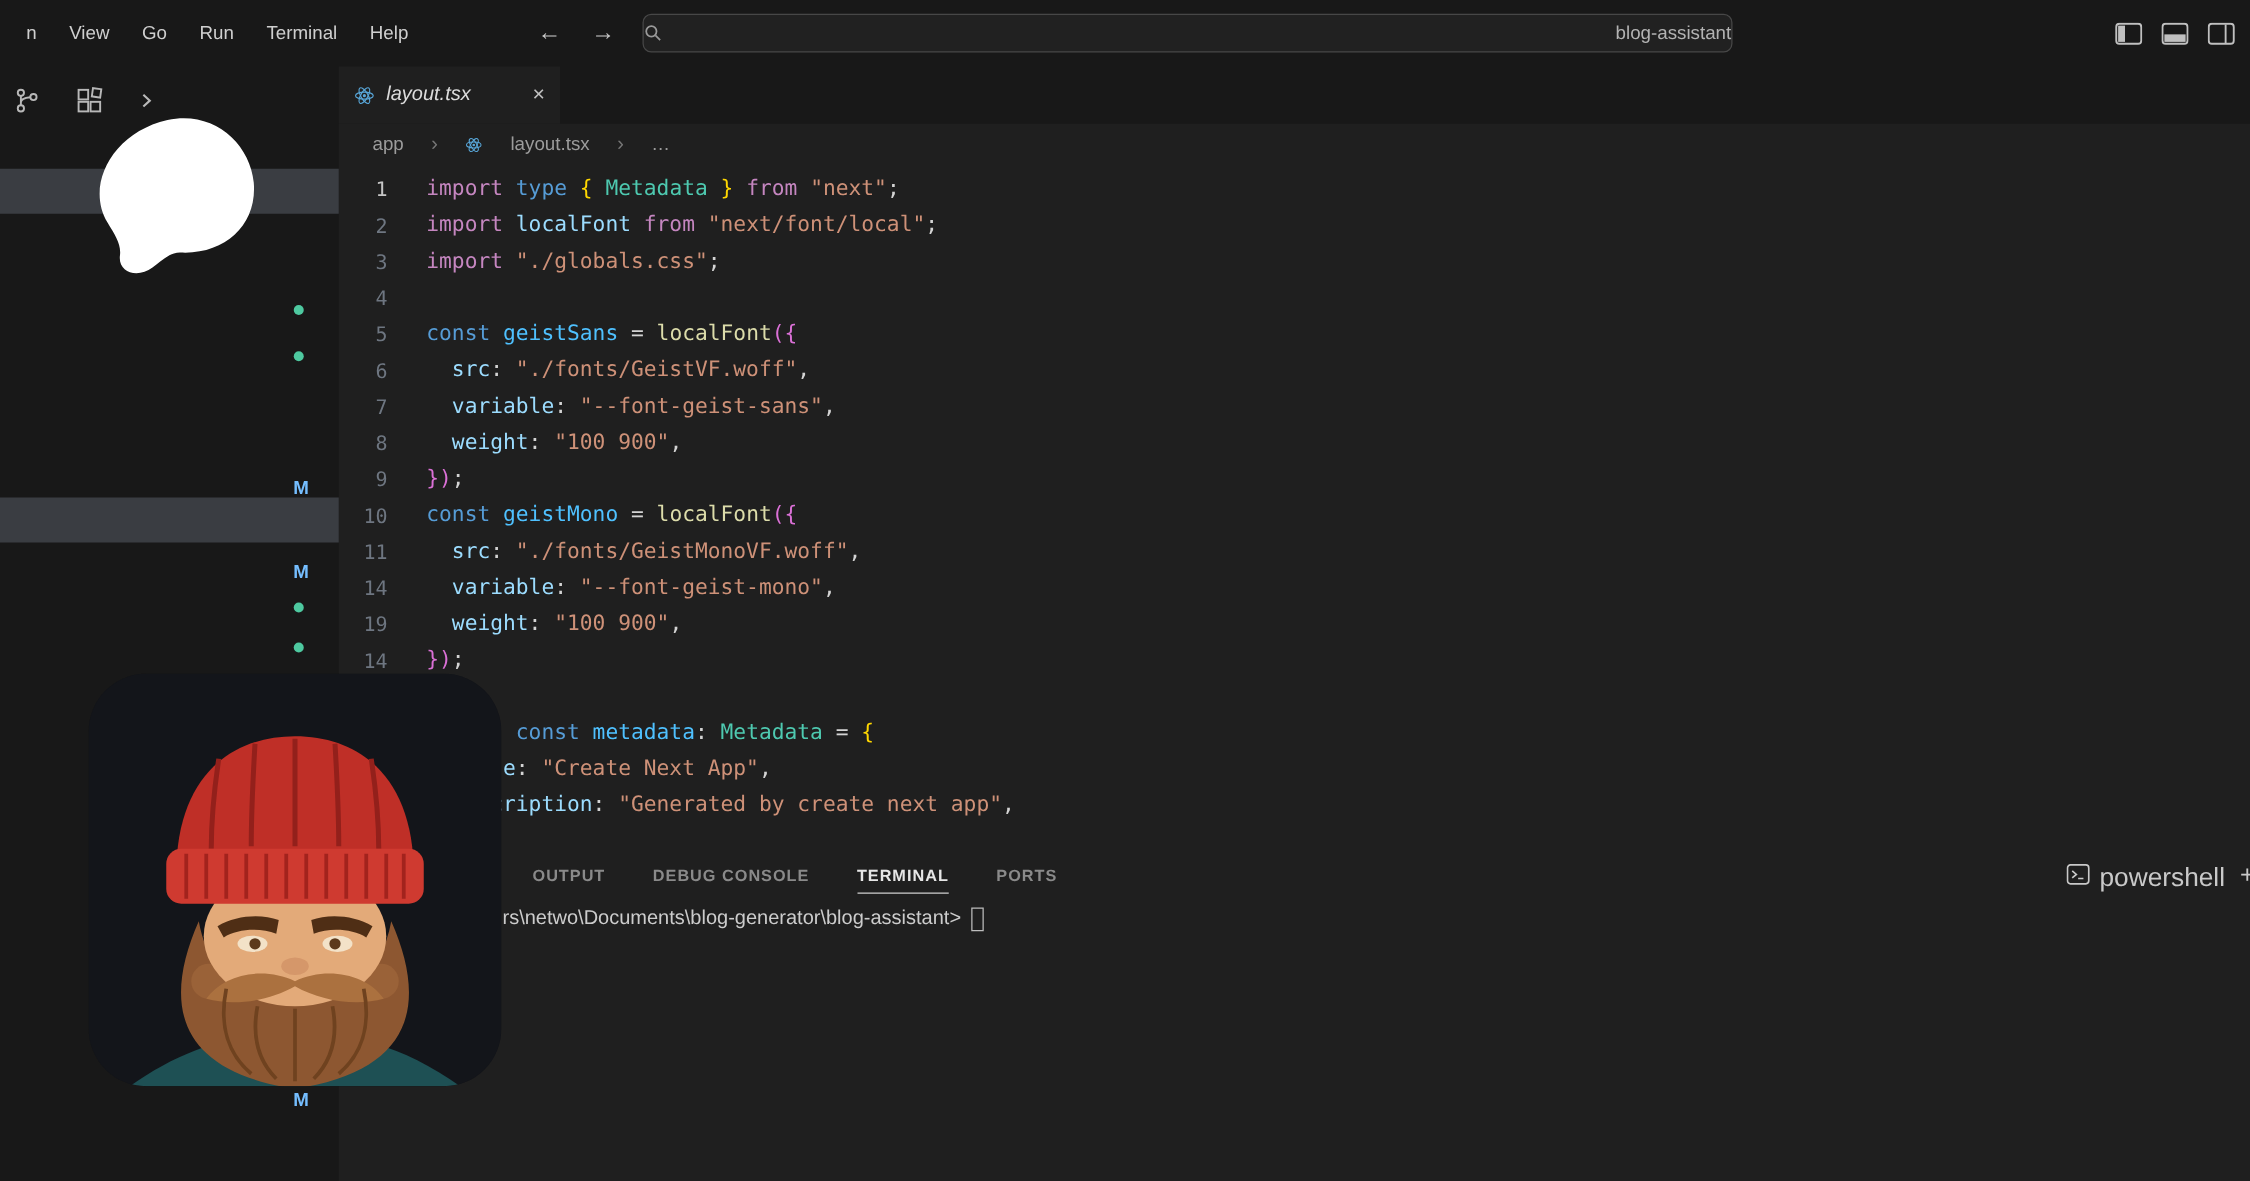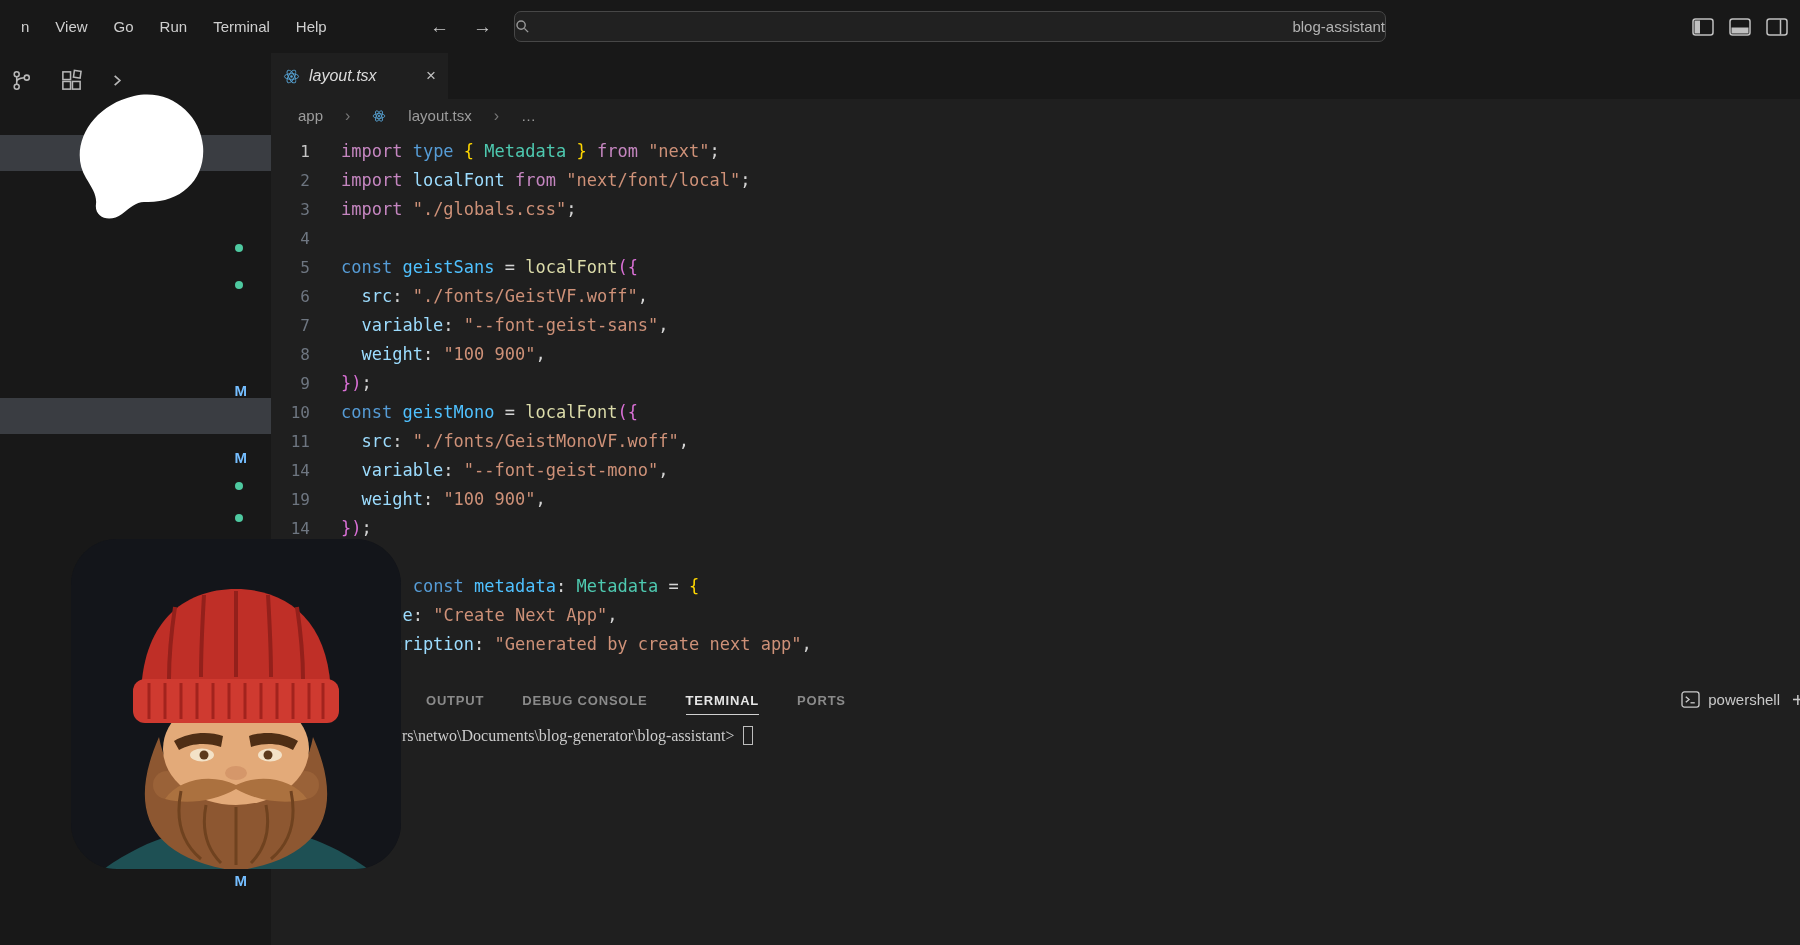--- a/index.html
+++ b/index.html
@@ -45,24 +45,24 @@
   .t-fn{color:#DCDCAA}.t-prop{color:#9CDCFE}.t-str{color:#CE9178}.t-pun{color:#D4D4D4}
   .t-b1{color:#FFD700}.t-b2{color:#DA70D6}
 
   
   .panel{position:absolute;left:0;right:0;top:622px;bottom:0}
   .panel-tabs{display:flex;gap:38px;padding:18px 16px 0 155px;font-size:13px;font-weight:700;
               letter-spacing:.8px;color:#8a8a8a}
   .panel-tab{padding-bottom:6px}
   .panel-tab.active{color:#e6e6e6;border-bottom:1px solid #d0d0d0}
   .shell{position:absolute;right:20px;top:16px;display:flex;align-items:flex-start;gap:8px;
-         font-size:15px;color:#c9c9c9}
+         font-size:21px;color:#c9c9c9}
   .panel-plus{position:absolute;left:1521px;top:14px;font-size:20px;color:#c9c9c9}
-  .term-line{position:absolute;left:131px;top:51px;display:flex;align-items:center;
-             font-family:Liberation Serif, serif;font-size:16px;color:#cccccc}
+  .term-line{position:absolute;left:131px;top:51px;display:flex;
+             font-family:Liberation Sans, sans-serif;font-size:16px;color:#cccccc}
   .term-cursor{display:inline-block;width:10px;height:19px;border:1.5px solid #bdbdbd;margin-left:8px}
 
   
   .blob{position:absolute;left:72px;top:92px;z-index:40}
   .avatar{position:absolute;left:71px;top:539px;width:330px;height:330px;border-radius:46px;
           overflow:hidden;background:#13151a;z-index:40}
 </style>
 </head>
 <body>
 

